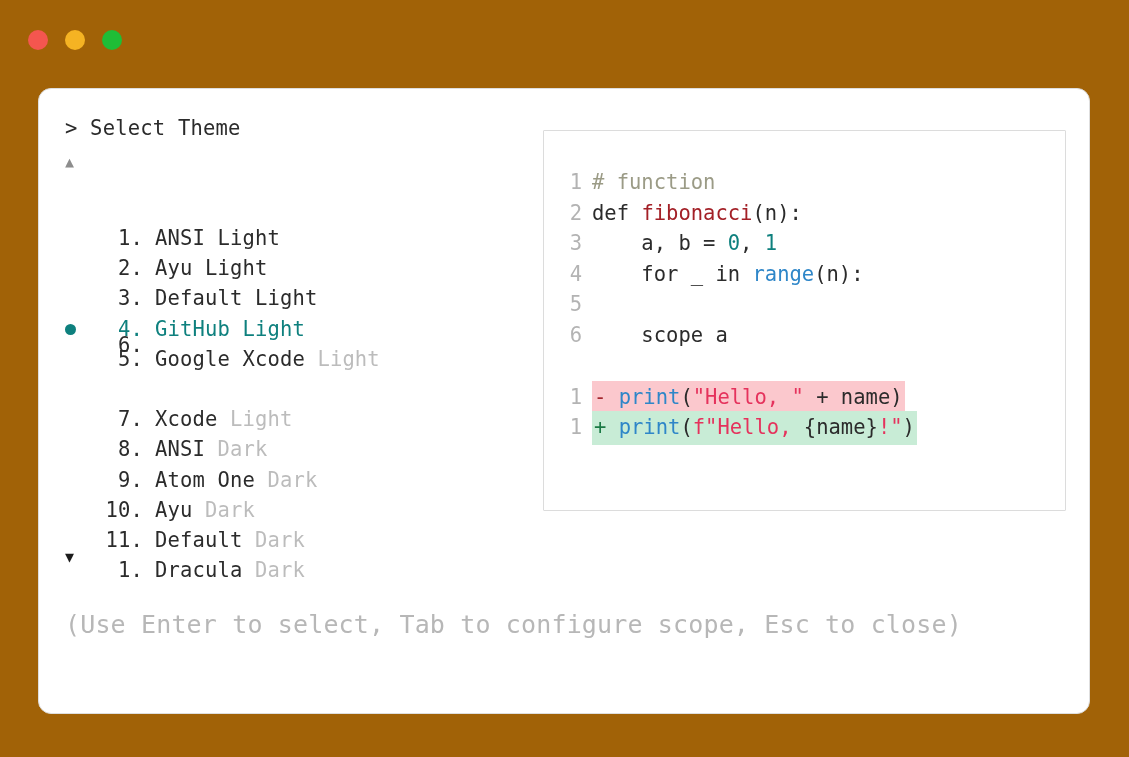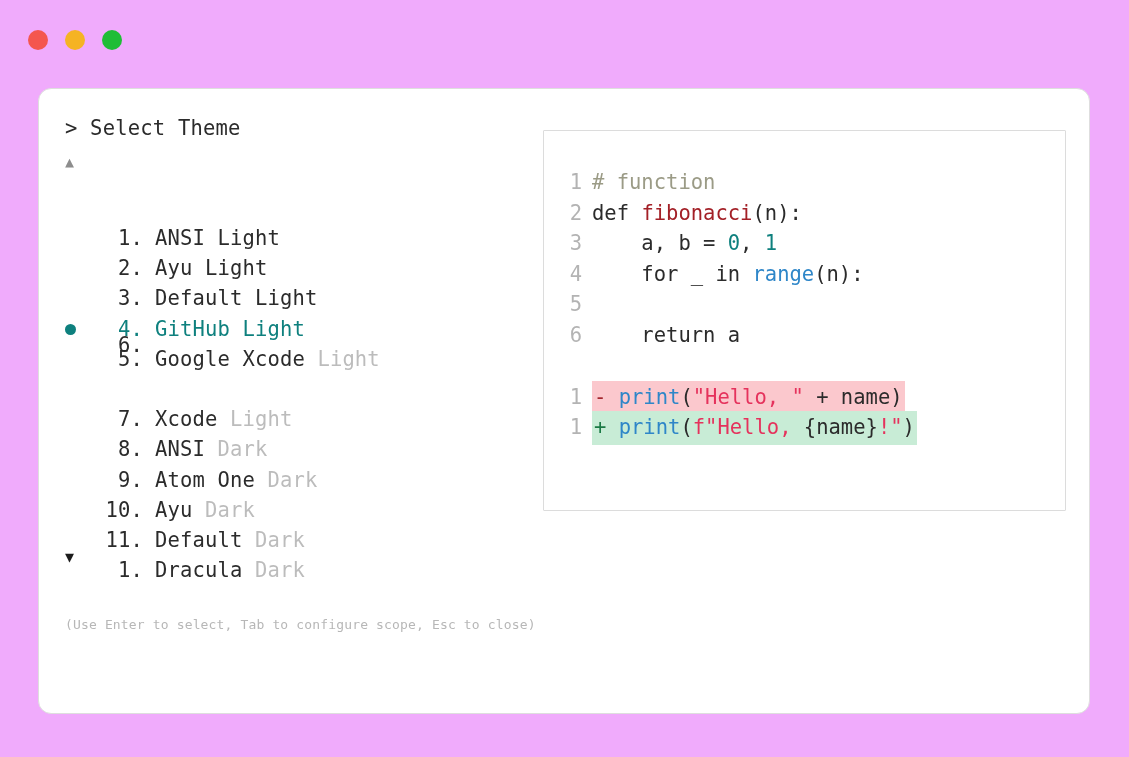--- a/index.html
+++ b/index.html
@@ -12,21 +12,21 @@
     width: 1129px;
     height: 757px;
     font-family: "DejaVu Sans Mono", "Liberation Mono", monospace;
     -webkit-font-smoothing: antialiased;
   }
 
   .screen {
     position: relative;
     width: 1129px;
     height: 757px;
-    background: #f0abfc;
+    background: #a16207;
     box-sizing: border-box;
   }
 
   
   .titlebar {
     position: absolute;
     left: 28px;
     top: 30px;
     display: flex;
     gap: 17px;
@@ -194,21 +194,21 @@
     padding: 1px 2px 2px 2px;
   }
   .diff-del .diff-seg { background: #fbc8cd; }
   .diff-add .diff-seg { background: #c8ecd6; }
   .sign-del { color: #a3262d; }
   .sign-add { color: #1b7a45; }
 
   
   .hint {
     margin-top: 26px;
-    font-size: 13px;
+    font-size: 25px;
     line-height: 28px;
     color: #b7b7b7;
     white-space: pre;
     letter-spacing: 0.15px;
   }
 </style>
 </head>
 <body>
 
 <div class="screen">
@@ -245,21 +245,21 @@
         </div>
 
         <div class="col-right">
           <div class="preview-panel">
             <div class="code" id="code-block">
                 <div class="code-line"><span class="ln">1</span><span class="code-body"><span class="tok-comment"># function</span></span></div>
                 <div class="code-line"><span class="ln">2</span><span class="code-body"><span class="tok-kw">def </span><span class="tok-fn">fibonacci</span><span class="tok-punc">(n):</span></span></div>
                 <div class="code-line"><span class="ln">3</span><span class="code-body"><span class="tok-plain">    a, b = </span><span class="tok-num">0</span><span class="tok-plain">, </span><span class="tok-num">1</span></span></div>
                 <div class="code-line"><span class="ln">4</span><span class="code-body"><span class="tok-plain">    for _ in </span><span class="tok-builtin">range</span><span class="tok-punc">(n):</span></span></div>
                 <div class="code-line"><span class="ln">5</span></div>
-                <div class="code-line"><span class="ln">6</span><span class="code-body"><span class="tok-plain">    return a</span></span></div>
+                <div class="code-line"><span class="ln">6</span><span class="code-body"><span class="tok-plain">    scope a</span></span></div>
                 <div class="code-gap"></div>
                 <div class="diff-line diff-del"><span class="ln">1</span><span class="diff-seg"><span class="sign-del">-</span><span> </span><span class="tok-builtin">print</span><span class="tok-punc">(</span><span class="tok-str">"Hello, "</span><span class="tok-plain"> + name)</span></span></div>
                 <div class="diff-line diff-add"><span class="ln">1</span><span class="diff-seg"><span class="sign-add">+</span><span> </span><span class="tok-builtin">print</span><span class="tok-punc">(</span><span class="tok-str">f"Hello, </span><span class="tok-plain">{name}</span><span class="tok-str">!"</span><span class="tok-punc">)</span></span></div>
               </div>
           </div>
         </div>
 
       </div>
 
       <div class="hint">(Use Enter to select, Tab to configure scope, Esc to close)</div>

